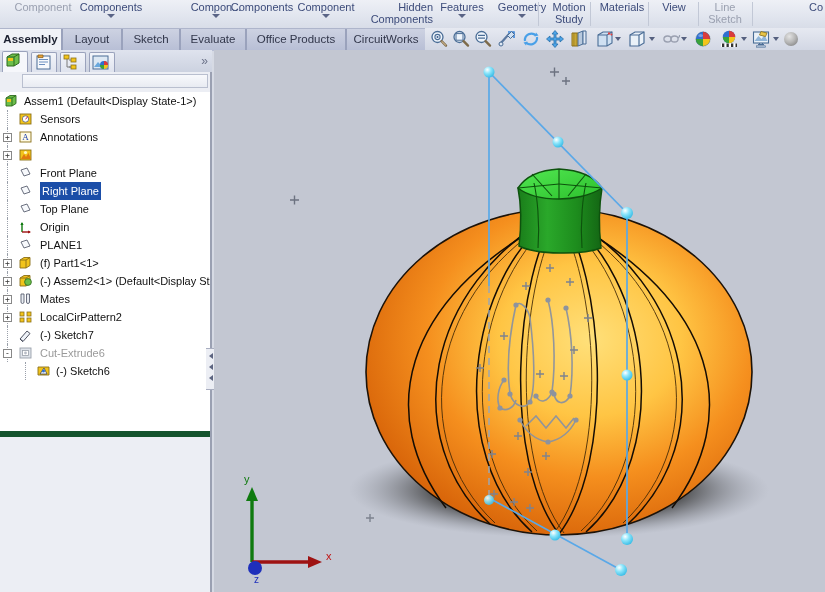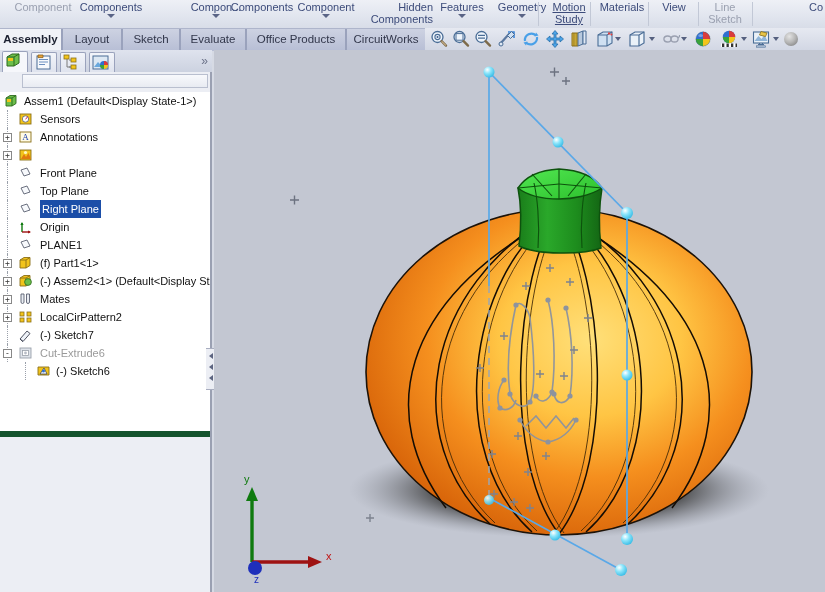--- a/index.html
+++ b/index.html
@@ -179,21 +179,21 @@
           <span class="rib-l2">Components</span>
         </div>
         <div class="rib-item" style="left: 432px; width: 60px; top: 1px;">
           <span class="rib-l1">Features</span>
           <span class="rib-caret"></span>
         </div>
         <div class="rib-item" style="left: 489px; width: 66px; top: 1px;">
           <span class="rib-l1">Geometry</span>
           <span class="rib-caret"></span>
         </div>
-        <div class="rib-item" style="left: 545px; width: 48px; top: 1px; text-decoration: underline;">
+        <div class="rib-item" style="left: 545px; width: 48px; top: 1px;">
           <span class="rib-l1">Motion</span>
           <span class="rib-l2">Study</span>
         </div>
         <div class="rib-item" style="left: 594px; width: 56px; top: 1px;">
           <span class="rib-l1">Materials</span>
         </div>
         <div class="rib-item" style="left: 650px; width: 48px; top: 1px;">
           <span class="rib-l1">View</span>
         </div>
         <div class="rib-item dim" style="left: 700px; width: 50px; top: 1px;">
@@ -449,28 +449,28 @@
             <div class="ic"><svg width="15" height="14" viewBox="0 0 15 14">
                 <path d="M3 4 l6 -2 3 6 -6 2 z" fill="#f7f9fc" stroke="#5a6070" stroke-width=".9"></path>
               </svg></div>
             <span class="lbl">Front Plane</span>
           </div>
           <div class="trow">
             <div class="dotline"></div>
             <div class="ic"><svg width="15" height="14" viewBox="0 0 15 14">
                 <path d="M3 4 l6 -2 3 6 -6 2 z" fill="#f7f9fc" stroke="#5a6070" stroke-width=".9"></path>
               </svg></div>
+            <span class="lbl sel">Right Plane</span>
+          </div>
+          <div class="trow">
+            <div class="dotline"></div>
+            <div class="ic"><svg width="15" height="14" viewBox="0 0 15 14">
+                <path d="M3 4 l6 -2 3 6 -6 2 z" fill="#f7f9fc" stroke="#5a6070" stroke-width=".9"></path>
+              </svg></div>
             <span class="lbl">Top Plane</span>
-          </div>
-          <div class="trow">
-            <div class="dotline"></div>
-            <div class="ic"><svg width="15" height="14" viewBox="0 0 15 14">
-                <path d="M3 4 l6 -2 3 6 -6 2 z" fill="#f7f9fc" stroke="#5a6070" stroke-width=".9"></path>
-              </svg></div>
-            <span class="lbl sel">Right Plane</span>
           </div>
           <div class="trow">
             <div class="dotline"></div>
             <div class="ic"><svg width="15" height="14" viewBox="0 0 15 14">
                 <path d="M4 12 L4 3" stroke="#0f7a0f" stroke-width="1.4"></path>
                 <path d="M4 2 l1.6 3 -3.2 0 z" fill="#0f7a0f"></path>
                 <path d="M4 12 L12 12" stroke="#9e1212" stroke-width="1.4"></path>
                 <path d="M13 12 l-3 1.6 0 -3.2 z" fill="#9e1212"></path>
               </svg></div>
             <span class="lbl">Origin</span>

